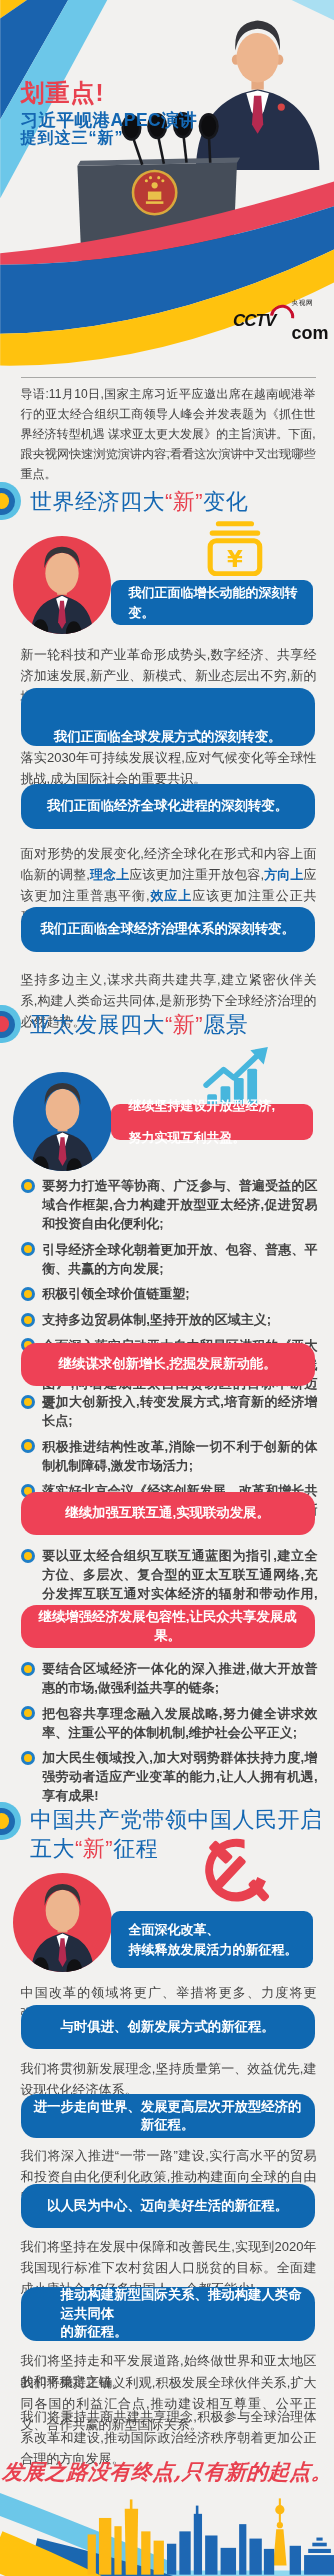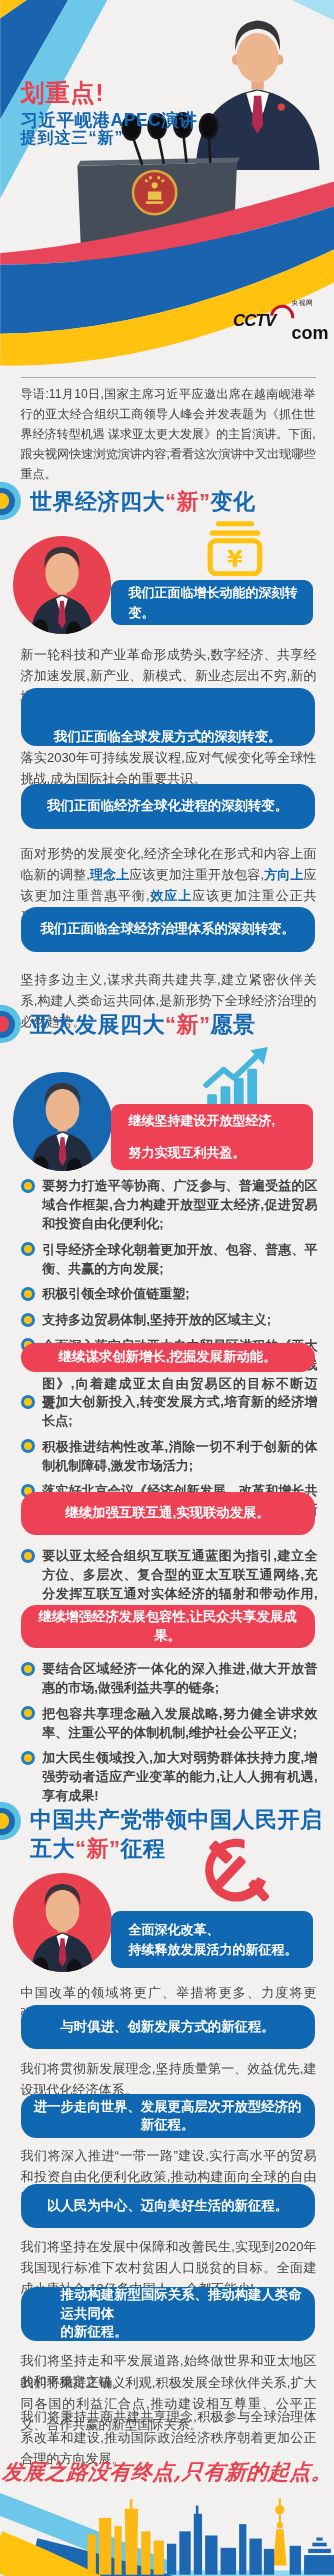--- a/index.html
+++ b/index.html
@@ -21,21 +21,21 @@
             margin-left:-6.2px;margin-top:-8.2px;}
   .cctv-col{display:flex;flex-direction:column;line-height:1;margin-left:-3.1px;}
   .cctv-cn{font-size:6.7px;color:#121212;letter-spacing:0.5px;}
   .cctv-com{font-size:18px;font-weight:bold;color:#121212;margin-top:17px;}
 
   .divider{height:0.5px;background:#a8a8a6;width:295px;}
 
   .intro-text{font-size:12px;line-height:20px;color:#3d3d3d;text-align:justify;}
 
   
-  .sec-h{font-size:22px;font-weight:bold;color:#1467b2;letter-spacing:0.5px;white-space:nowrap;}
+  .sec-h{font-size:22px;font-weight:normal;color:#1467b2;letter-spacing:0.5px;white-space:nowrap;}
   .sec-h .hl{color:#e8414f;}
   .bullseye{width:38px;height:38px;border-radius:50%;background:#5bc1e4;
             display:flex;align-items:center;justify-content:center;}
   .bullseye .mid{width:27px;height:27px;border-radius:50%;background:#1e6ab0;
             display:flex;align-items:center;justify-content:center;}
   .bullseye .core{width:15.5px;height:15.5px;border-radius:50%;background:#ffc20e;}
   .bullseye .core.red{background:#e8414f;}
 
   
   .portrait{border-radius:50%;overflow:hidden;}
@@ -212,34 +212,34 @@
       <polygon points="44,64 50,61 56,64 53,74 50,80 47,74" fill="#ffffff"></polygon>
       <rect x="45" y="48" width="10" height="12" fill="#e5a981"></rect>
       <ellipse cx="50" cy="38" rx="17" ry="21" fill="#edb58e"></ellipse>
       <path d="M32,33 Q31,12 50,11 Q69,12 68,33 Q64,18 50,17 Q36,18 32,33 Z" fill="#35353a"></path>
       <polygon points="48,66 52,66 54,88 50,95 46,88" fill="#b52a50"></polygon>
       <ellipse cx="28" cy="97" rx="8" ry="12" fill="#101113"></ellipse>
       <ellipse cx="62" cy="99" rx="8" ry="12" fill="#101113"></ellipse>
     </svg>
   </div>
 
-  <div class="abs bubble red" style="top:1104px;left:111px;width:202px;height:66px;gap:12px;">
+  <div class="abs bubble red" style="top:1104px;left:111px;width:202px;height:36px;gap:12px;">
     <span>继续坚持建设开放型经济,</span>
     <span>努力实现互利共盈。</span>
   </div>
 
   <div class="abs blist" style="top:1176px;">
     <div class="bitem"><span class="bdot"></span><span>要努力打造平等协商、广泛参与、普遍受益的区域合作框架,合力构建开放型亚太经济,促进贸易和投资自由化便利化;</span></div>
     <div class="bitem"><span class="bdot"></span><span>引导经济全球化朝着更加开放、包容、普惠、平衡、共赢的方向发展;</span></div>
     <div class="bitem"><span class="bdot"></span><span>积极引领全球价值链重塑;</span></div>
     <div class="bitem"><span class="bdot"></span><span>支持多边贸易体制,坚持开放的区域主义;</span></div>
     <div class="bitem"><span class="bdot"></span><span>全面深入落实启动亚太自由贸易区进程的《亚太经合组织推动实现亚太自由贸易区北京路线图》,向着建成亚太自由贸易区的目标不断迈进。</span></div>
   </div>
 
-  <div class="abs stmt red" style="top:1343px;height:29px;">
+  <div class="abs stmt red" style="top:1343px;height:43px;">
     <span>继续谋求创新增长,挖掘发展新动能。</span>
   </div>
 
   <div class="abs blist" style="top:1392px;">
     <div class="bitem"><span class="bdot"></span><span>要加大创新投入,转变发展方式,培育新的经济增长点;</span></div>
     <div class="bitem"><span class="bdot"></span><span>积极推进结构性改革,消除一切不利于创新的体制机制障碍,激发市场活力;</span></div>
     <div class="bitem"><span class="bdot"></span><span>落实好北京会议《经济创新发展、改革和增长共识》,深化互联网和数字经济合作,引领全球创新发展的方向。</span></div>
   </div>
 
   <div class="abs stmt red" style="top:1492px;height:43px;">

